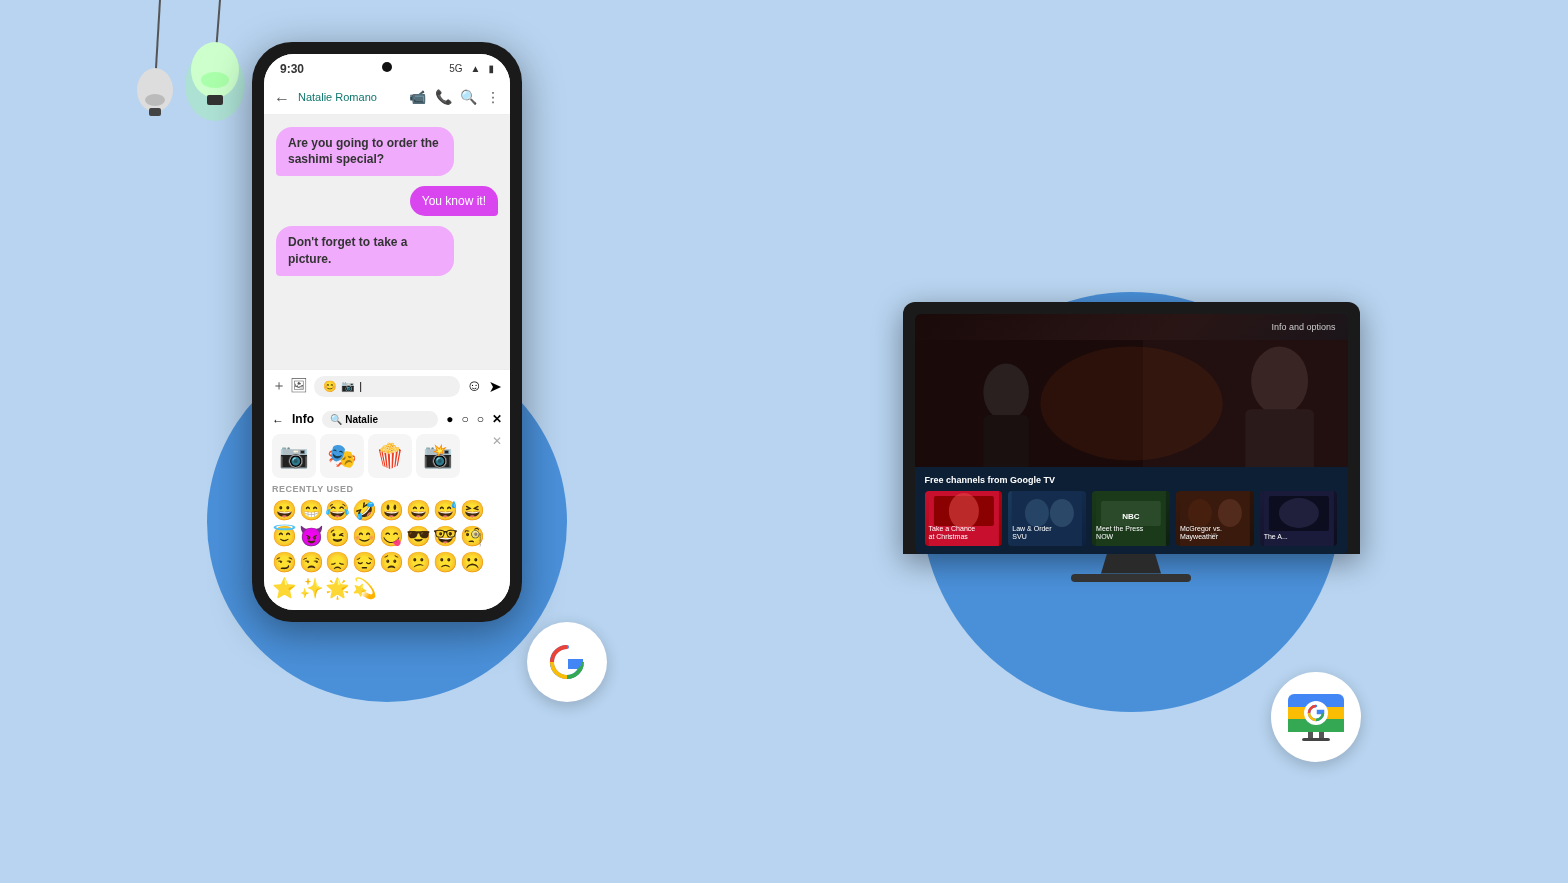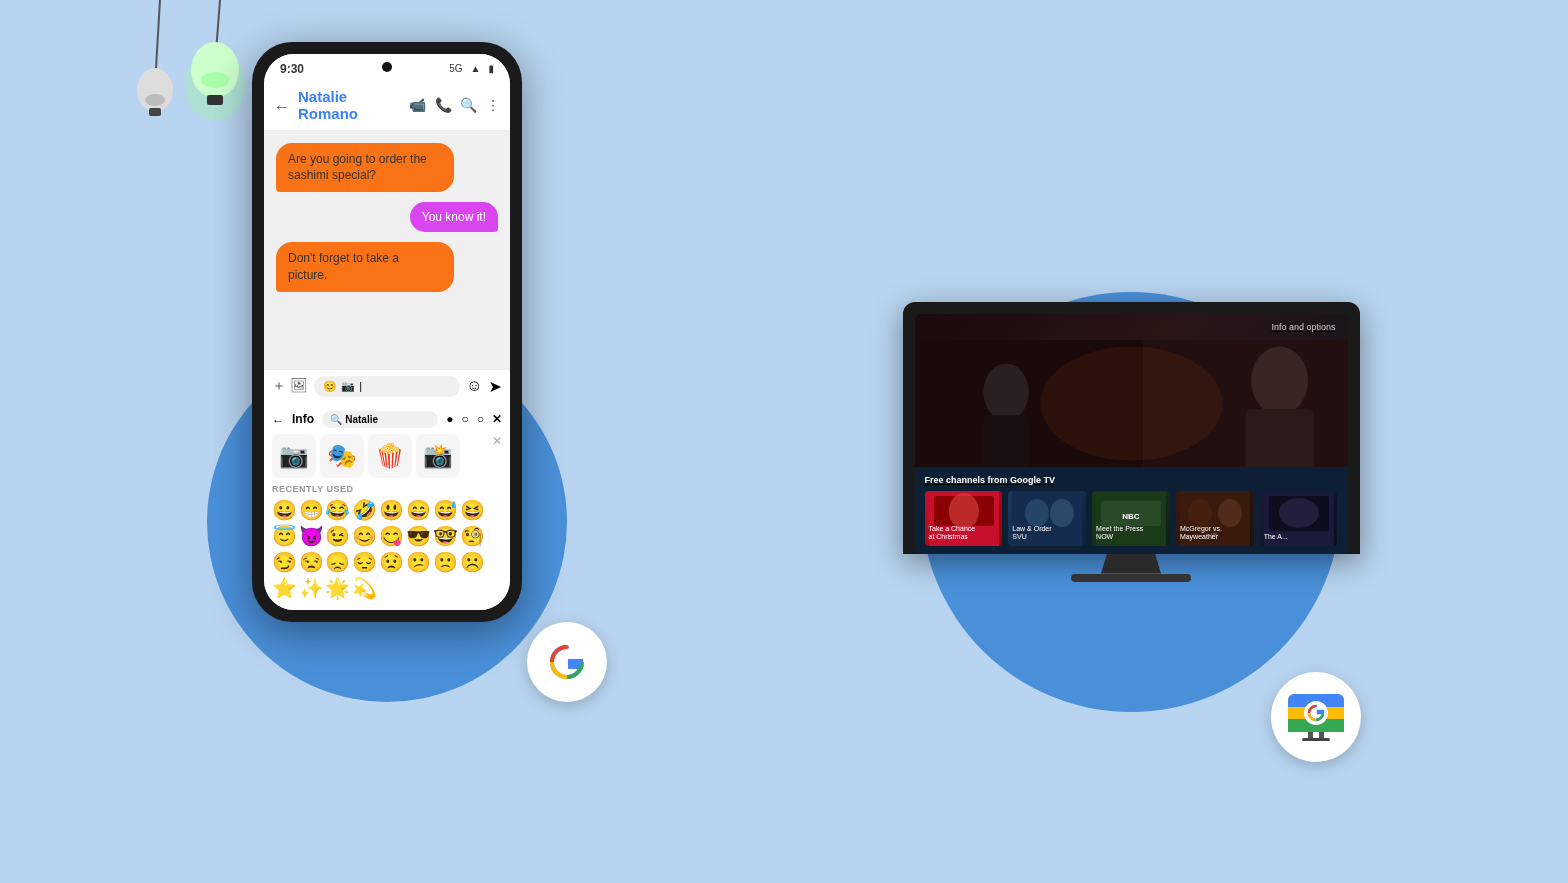--- a/index.html
+++ b/index.html
@@ -224,41 +224,42 @@
     .chat-header {
       display: flex;
       align-items: center;
       padding: 8px 10px;
       background: white;
       border-bottom: 1px solid #eee;
       gap: 8px;
     }
 
     .chat-back { font-size: 16px; color: #555; }
-    .chat-name { font-size: 15px; font-weight: bold; flex: 1; color: #3b82f6; }
+    .chat-name { font-size: 11px; font-weight: normal; flex: 1; color: #0f766e; }
     .chat-icons { display: flex; gap: 8px; color: #555; font-size: 14px; }
 
     .chat-messages {
       flex: 1;
       padding: 12px;
       display: flex;
       flex-direction: column;
       gap: 10px;
       background: #f0f0f0;
     }
 
     .msg-received {
-      background: #f97316;
+      background: #f0abfc;
       border-radius: 16px 16px 16px 4px;
       padding: 8px 12px;
       max-width: 80%;
       font-size: 12px;
       color: #333;
       line-height: 1.4;
       align-self: flex-start;
+      font-weight: bold;
     }
 
     .msg-sent {
       background: #d946ef;
       border-radius: 16px 16px 4px 16px;
       padding: 8px 12px;
       max-width: 80%;
       font-size: 12px;
       color: white;
       align-self: flex-end;
@@ -374,21 +375,20 @@
       border-radius: 50%;
       bottom: 80px;
       left: 50%;
       transform: translateX(-50%);
     }
 
     .tv-container {
       position: relative;
       z-index: 2;
       width: 457px;
-      text-decoration: underline;
     }
 
     .tv-screen-wrapper {
       background: #1a1a1a;
       border-radius: 12px 12px 0 0;
       padding: 12px 12px 0;
       box-shadow: 0 8px 30px rgba(0,0,0,0.4);
     }
 
     .tv-screen {

